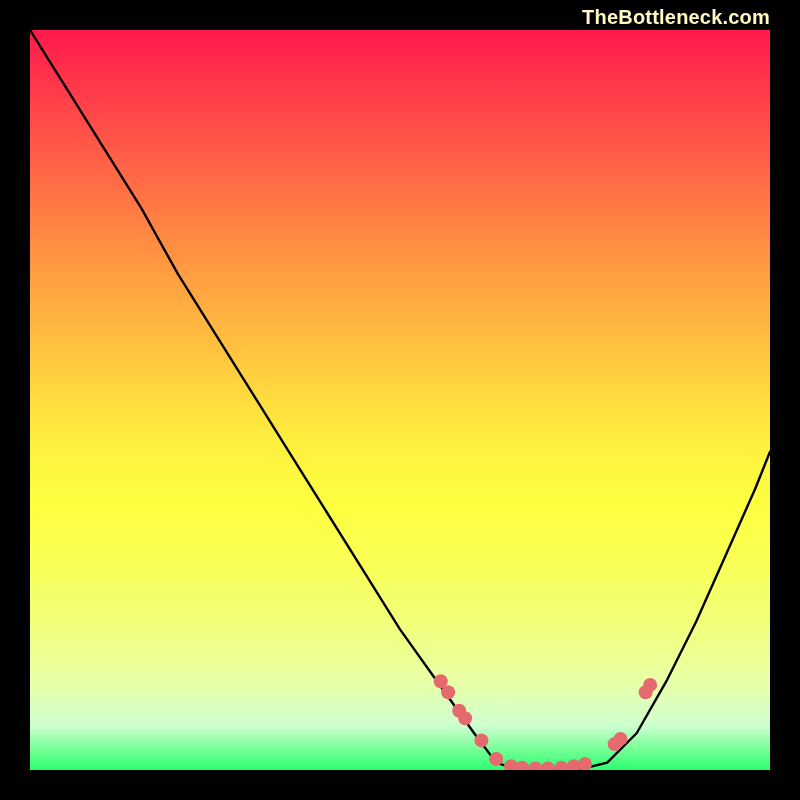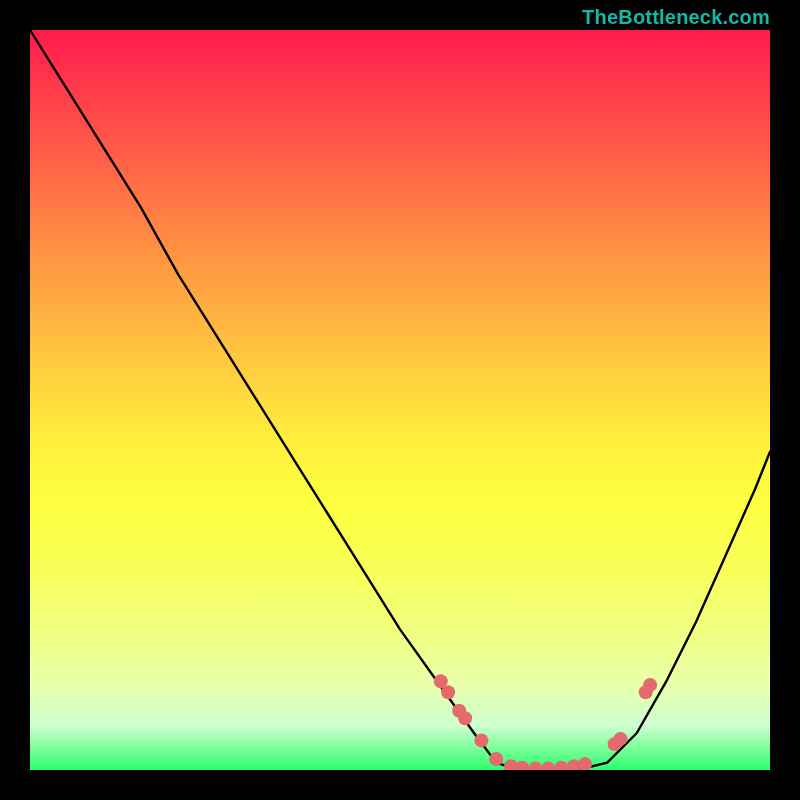--- a/index.html
+++ b/index.html
@@ -36,21 +36,21 @@
       #f2ff7a 80%,
       #e9ffa6 88%,
       #ceffd0 94%,
       #7cff9a 97%,
       #2cff70 100%);
   }
   .watermark {
     position: absolute;
     top: 6px;
     right: 30px;
-    color: #14b8a6;
+    color: #fef9c3;
     font-size: 20px;
     font-weight: 600;
     letter-spacing: 0.2px;
   }
   svg.curve {
     position: absolute;
     left: 0;
     top: 0;
     width: 740px;
     height: 740px;

